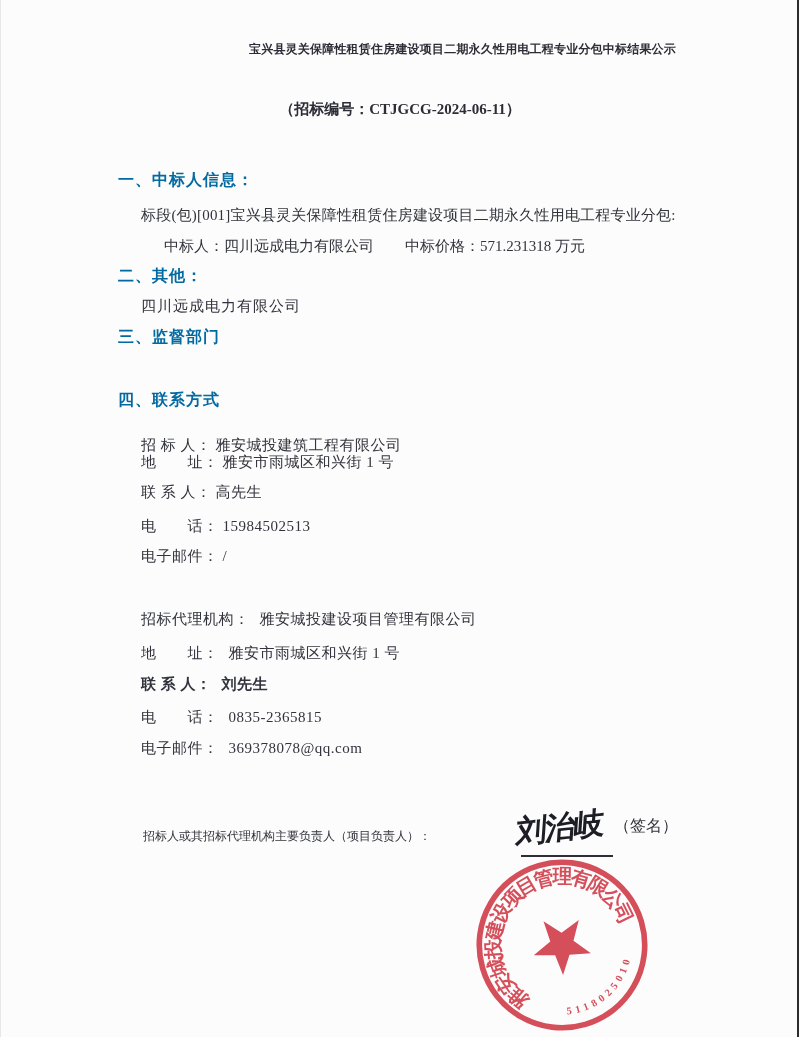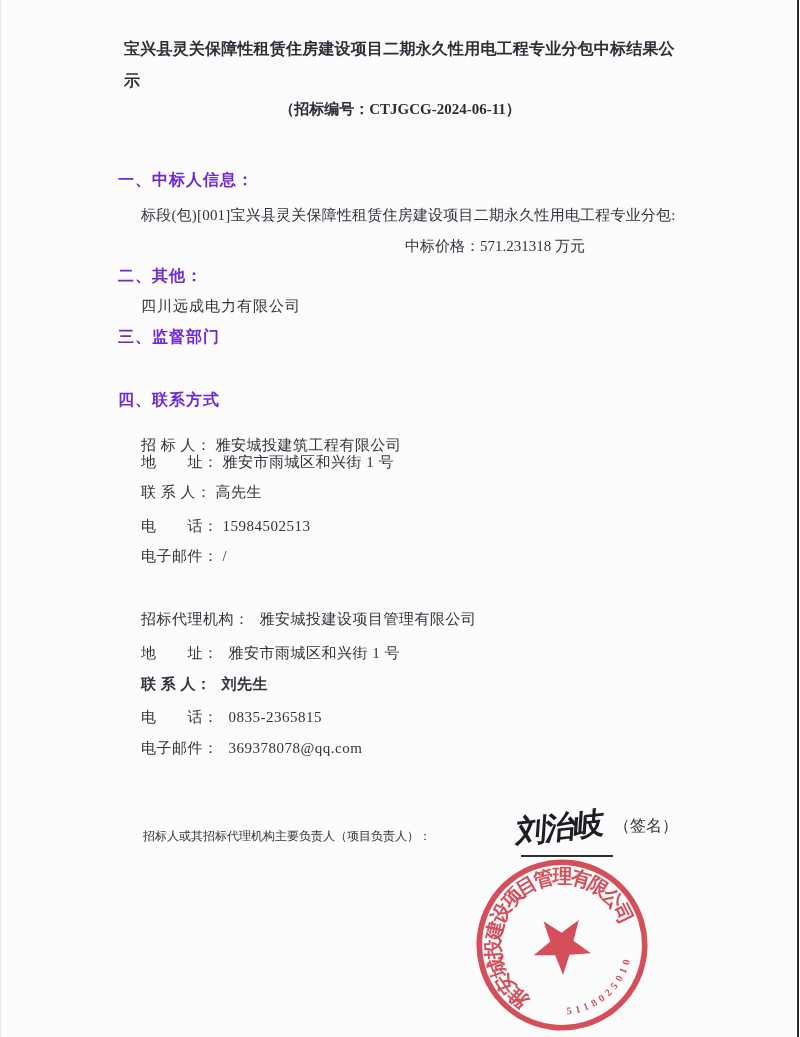--- a/index.html
+++ b/index.html
@@ -10,30 +10,30 @@
     background:#fcfcfc;
     font-family:"Liberation Serif","DejaVu Serif",serif;
     color:#32333c;
     overflow:hidden;
   }
   .scan-edge-right { position:absolute; top:0; right:1px; width:2px; height:100%; background:#2c2c2c; }
   .scan-edge-left  { position:absolute; top:0; left:0; width:1px; height:100%; background:#e7e7e7; }
 
   .doc-title {
     position:absolute; top:33px; left:124px; width:552px;
-    text-align:left; font-weight:bold; font-size:16px; line-height:32px;
+    text-align:right; font-weight:bold; font-size:12px; line-height:32px;
     color:#2c2d36; letter-spacing:0.2px;
   }
   .tender-no {
     position:absolute; top:100px; left:0; width:100%;
     text-align:center; font-weight:bold; font-size:15px; color:#2c2d36;
   }
 
   .line { position:absolute; font-size:15px; white-space:nowrap; }
-  .heading { font-size:16px; font-weight:bold; color:#6d28d9; letter-spacing:1px; }
+  .heading { font-size:16px; font-weight:bold; color:#0369a1; letter-spacing:1px; }
 
   .h1 { top:170px; left:118px; }
   .pkg { top:206px; left:141px; letter-spacing:0.2px; }
   .winner { top:237px; left:164px; }
   .price  { top:237px; left:405px; }
   .h2 { top:266px; left:118px; }
   .other-body { top:297px; left:141px; letter-spacing:1px; }
   .h3 { top:327px; left:118px; }
   .superv-body { top:359px; left:141px; letter-spacing:1px; }
   .h4 { top:390px; left:118px; }
@@ -71,20 +71,21 @@
 
 <div class="page">
   <div class="scan-edge-left"></div>
   <div class="scan-edge-right"></div>
 
   <div class="doc-title">宝兴县灵关保障性租赁住房建设项目二期永久性用电工程专业分包中标结果公示</div>
   <div class="tender-no">（招标编号：CTJGCG-2024-06-11）</div>
 
   <div class="line heading h1">一、中标人信息：</div>
   <div class="line pkg">标段(包)[001]宝兴县灵关保障性租赁住房建设项目二期永久性用电工程专业分包:</div>
+  <div class="line winner"><span>中标人：</span><span>四川远成电力有限公司</span></div>
   <div class="line price"><span>中标价格：</span><span>571.231318 万元</span></div>
 
   <div class="line heading h2">二、其他：</div>
   <div class="line other-body">四川远成电力有限公司</div>
 
   <div class="line heading h3">三、监督部门</div>
 
   <div class="line heading h4">四、联系方式</div>
 
   <div class="c-row t0"><span>招 标 人：</span><span class="val">雅安城投建筑工程有限公司</span></div>

